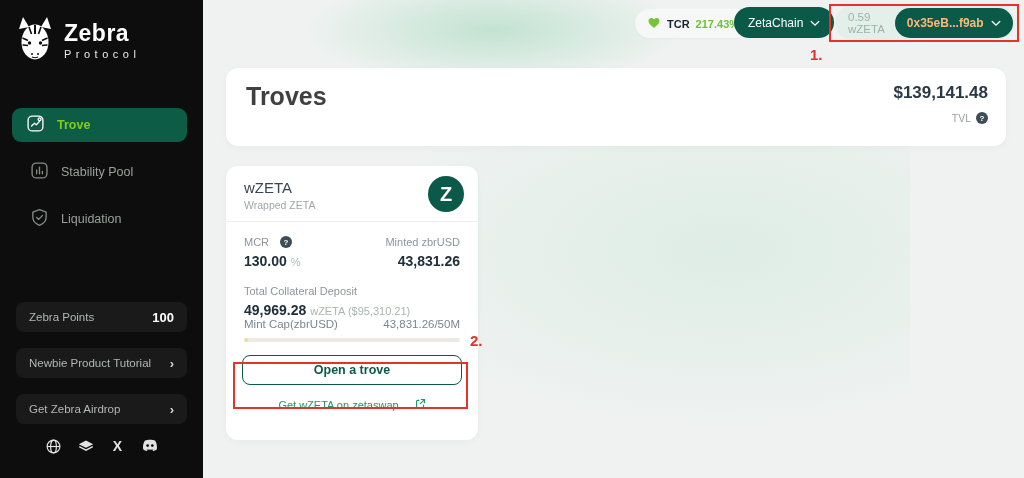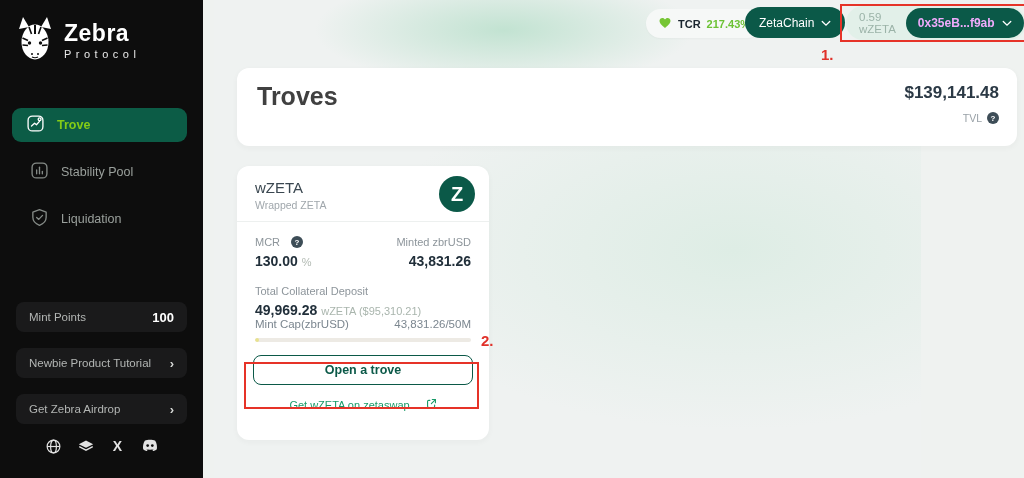--- a/index.html
+++ b/index.html
@@ -22,38 +22,38 @@
     display:flex;align-items:center;justify-content:space-between;padding:0 13px;
     color:#b3b6b4;font-size:11.5px;cursor:pointer;}
   .sb-card .val{color:#fff;font-size:13px;font-weight:700;}
   .sb-card .chev{color:#d6d8d6;font-size:13px;font-weight:700;}
   .social-row{position:absolute;top:437px;left:0;width:203px;display:flex;
     justify-content:center;align-items:center;gap:14px;}
   .social-row .sicon{width:18px;height:18px;display:flex;align-items:center;justify-content:center;cursor:pointer;}
   .x-glyph{color:#e2e2e2;font-size:14px;font-weight:800;}
 
   
-  .main{position:absolute;left:214px;top:0;width:707px;height:478px;
+  .main{position:absolute;left:203px;top:0;width:707px;height:478px;
     background:
       radial-gradient(ellipse 270px 80px at 290px 30px, rgba(186,224,204,.85), rgba(186,224,204,0) 70%),
       radial-gradient(ellipse 500px 250px at 520px 250px, rgba(205,232,217,.5), rgba(205,232,217,0) 72%),
       #EFF2F1;}
 
   
   .tcr-pill{position:absolute;left:432px;top:9px;height:29px;border-radius:15px;background:#F6F8F7;
     display:flex;align-items:center;gap:6px;padding:0 12px;box-shadow:0 1px 2px rgba(0,0,0,.03);}
   .tcr-pill .lbl{font-size:11px;font-weight:800;color:#19242E;}
   .tcr-pill .val{font-size:11px;font-weight:800;color:#6CC234;}
   .net-btn{position:absolute;left:531px;top:7px;height:31px;border-radius:16px;background:#0B5948;
     display:flex;align-items:center;gap:7px;padding:0 14px;color:#fff;font-size:12px;cursor:pointer;}
   .wallet-group{position:absolute;left:632px;top:6px;height:34px;border-radius:17px;background:#E2F0E9;
     display:flex;align-items:center;}
   .wallet-balance{font-size:11.5px;color:#9BB3A8;padding:0 10px 0 13px;}
   .addr-btn{height:30px;margin:2px 2px 2px 0;border-radius:15px;background:#0B5948;display:flex;
-    align-items:center;gap:7px;padding:0 12px;color:#f0abfc;font-size:12px;font-weight:600;cursor:pointer;}
+    align-items:center;gap:7px;padding:0 12px;color:#fdba74;font-size:12px;font-weight:600;cursor:pointer;}
   .redbox1{position:absolute;left:626px;top:4px;width:190px;height:38px;border:2px solid #E63328;pointer-events:none;}
   .step-label{position:absolute;color:#E0312A;font-size:15px;font-weight:700;}
   .step1{left:607px;top:46px;}
   .step2{left:267px;top:332px;}
 
   
   .troves-card{position:absolute;left:23px;top:68px;width:780px;height:78px;background:#fff;
     border-radius:12px;box-shadow:0 2px 6px rgba(40,60,50,.04);}
   .troves-title{position:absolute;left:20px;top:14px;font-size:25px;font-weight:800;color:#404040;}
   .troves-sub{position:absolute;left:20px;top:50px;font-size:11px;color:#939BA1;}
@@ -151,21 +151,21 @@
             <path d="M10 1.8 L17 4.4 V9.8 C17 14.3 13.6 16.9 10 18.3 C6.4 16.9 3 14.3 3 9.8 V4.4 Z"></path>
             <polyline points="7,10 9.2,12 13.2,7.8"></polyline>
           </svg>
         </span>
         <span>Liquidation</span>
       </div>
     </div>
 
     <div class="sb-bottom">
       <div class="sb-card">
-        <span>Mint Points</span>
+        <span>Zebra Points</span>
         <span class="val">100</span>
       </div>
       <div class="sb-card">
         <span>Newbie Product Tutorial</span>
         <span class="chev">›</span>
       </div>
       <div class="sb-card">
         <span>Get Zebra Airdrop</span>
         <span class="chev">›</span>
       </div>

